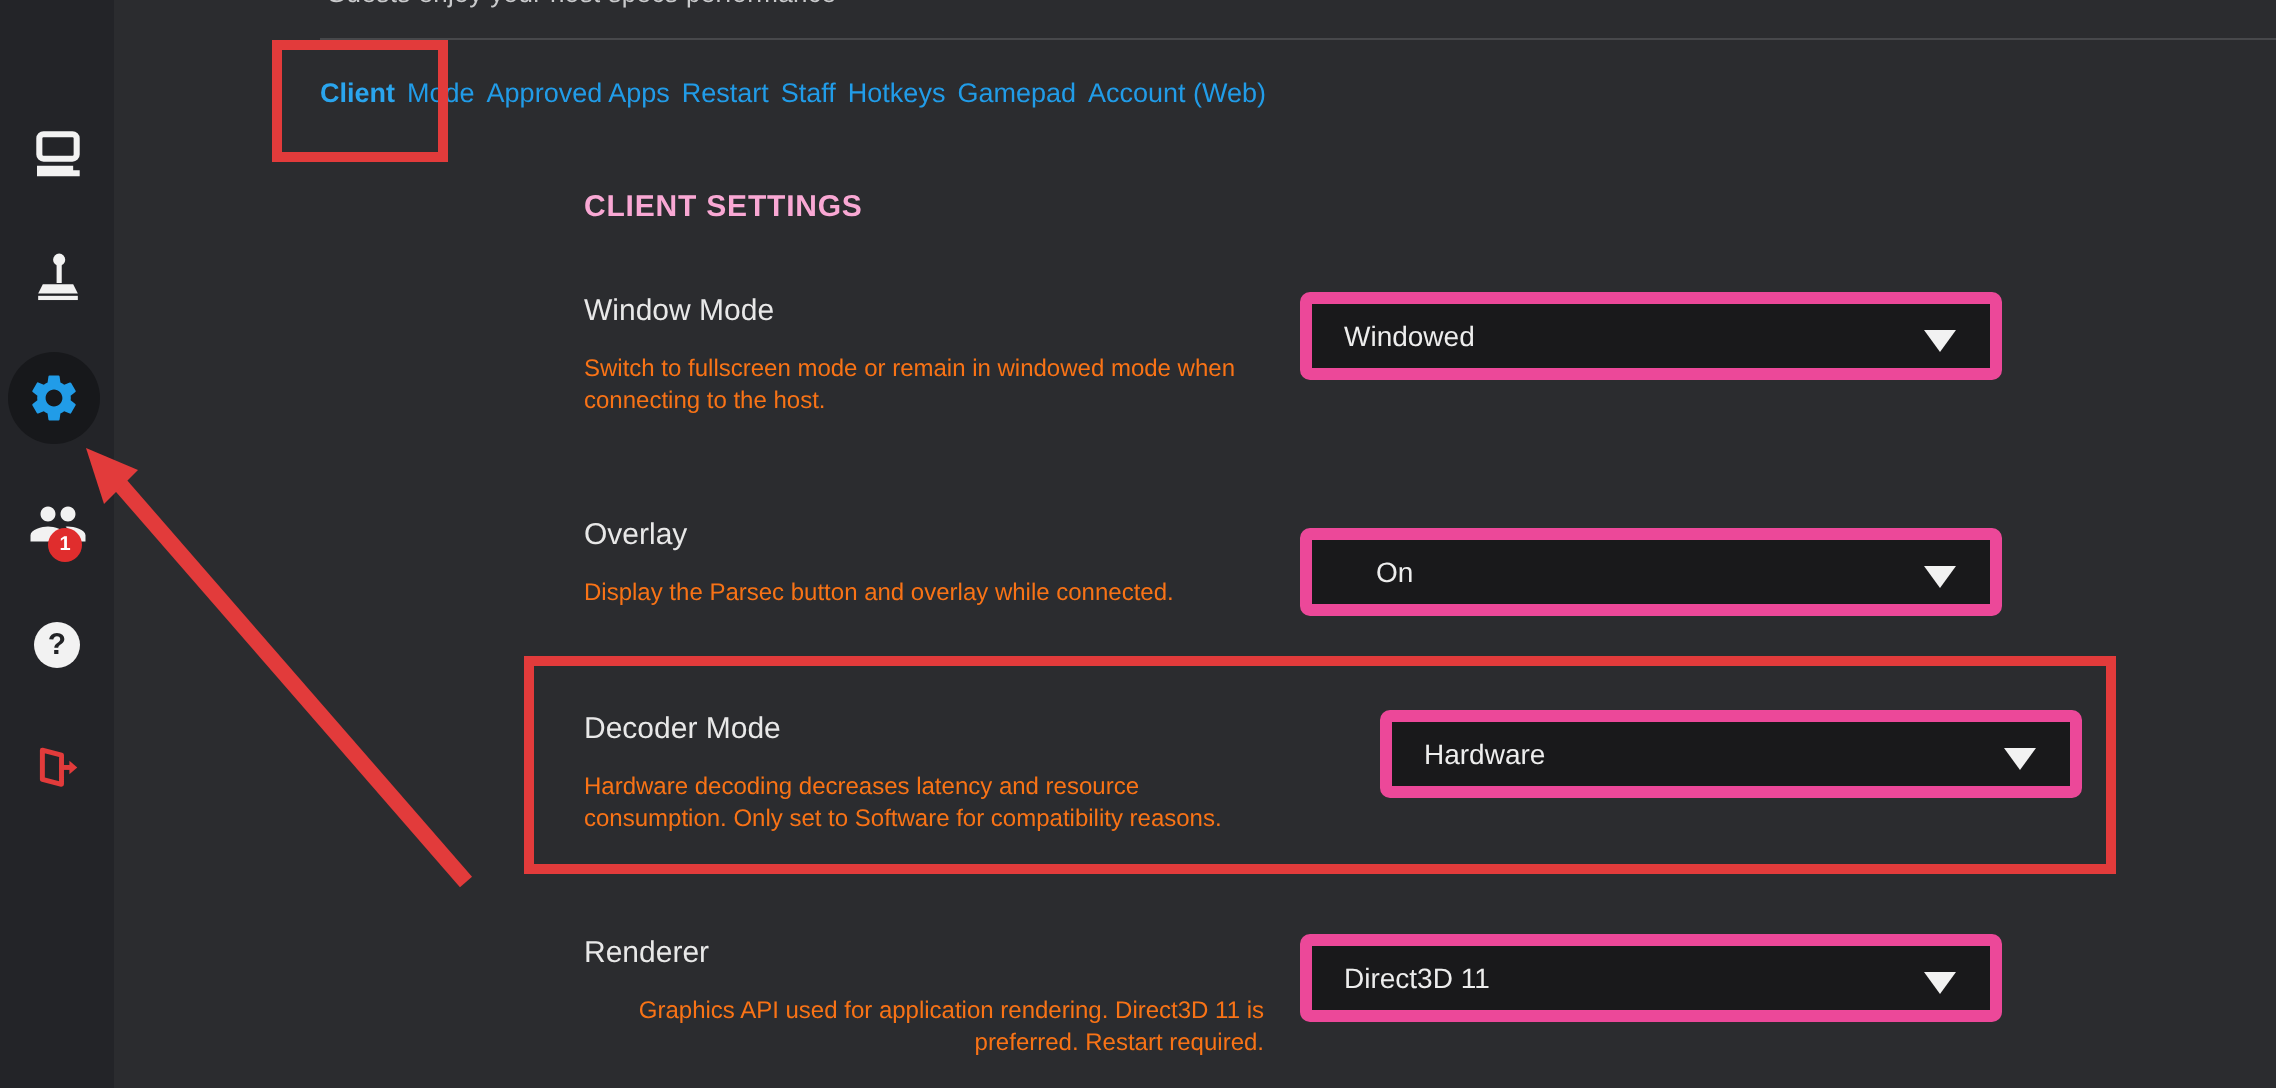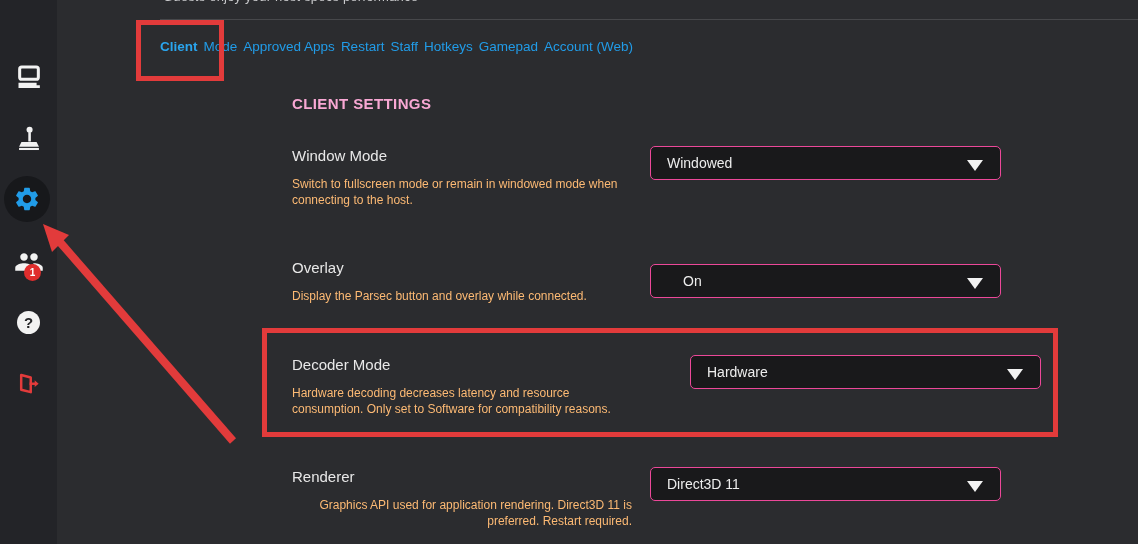--- a/index.html
+++ b/index.html
@@ -41,24 +41,24 @@
     position:absolute;left:160px;top:39px;display:flex;gap:6px;align-items:center;z-index:2;
   }
   .tab{font-size:13.5px;color:#219ce8;cursor:pointer;white-space:nowrap;}
   .tab.active{font-weight:bold;color:#2aa5ee;}
   
   .heading{
     position:absolute;left:292px;top:95px;font-size:15px;font-weight:bold;color:#f9a8d4;
     letter-spacing:.4px;
   }
   .row-label{position:absolute;left:292px;font-size:15px;color:#e8e8e8;}
-  .row-desc{position:absolute;left:292px;width:340px;font-size:12px;line-height:16px;color:#fdba74;}
+  .row-desc{position:absolute;left:292px;width:340px;font-size:12px;line-height:16px;color:#f97316;}
   .dropdown{
-    position:absolute;left:650px;width:351px;height:34px;background:#19191b;
-    border:1px solid #ec4899;border-radius:5px;cursor:pointer;
+    position:absolute;left:650px;width:351px;height:44px;background:#19191b;
+    border:6px solid #ec4899;border-radius:5px;cursor:pointer;
     display:flex;align-items:center;box-sizing:border-box;
   }
   .dropdown .val{margin-left:16px;font-size:14px;color:#ededed;}
   .caret{
     position:absolute;right:17px;top:13px;width:0;height:0;
     border-left:8px solid transparent;border-right:8px solid transparent;
     border-top:11px solid #f2f2f2;
   }
   
   .anno-box{position:absolute;border:5px solid #e23b3b;z-index:5;pointer-events:none;}

